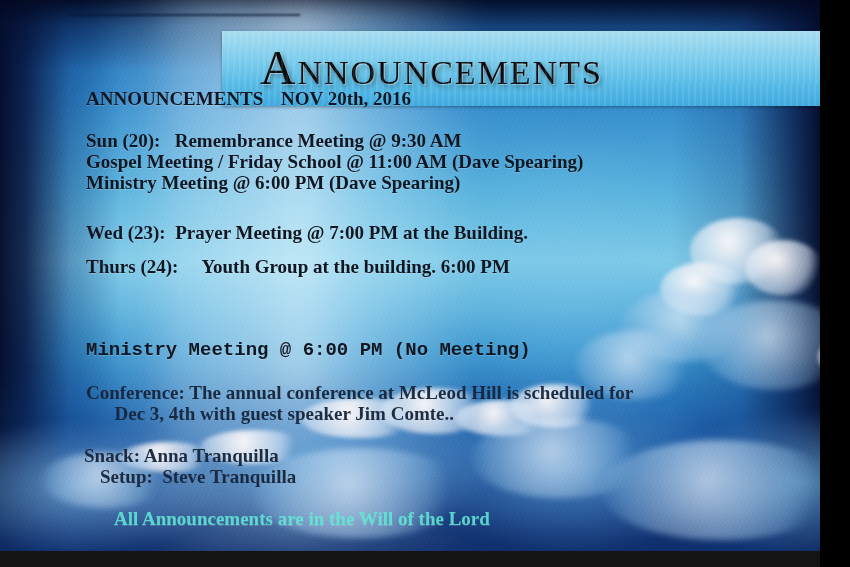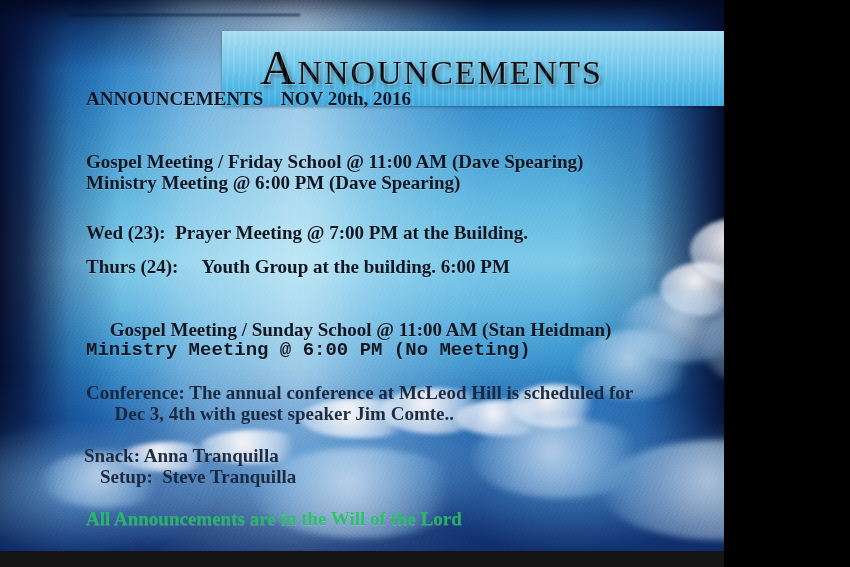--- a/index.html
+++ b/index.html
@@ -1,17 +1,17 @@
 <!DOCTYPE html>
 <html><head>
 <meta charset="utf-8">
 <style>
   html,body{margin:0;padding:0;background:#000;}
   .stage{
-    position:relative;width:724px;height:567px;overflow:hidden;
+    position:relative;width:820px;height:567px;overflow:hidden;
     font-family:"Liberation Serif","DejaVu Serif",serif;
     background:#0b1a3f;
   }
 
   
   .sky{
     position:absolute;inset:0;
     background:
       
       linear-gradient(to bottom, rgba(2,8,32,.92) 0px, rgba(4,14,48,.45) 26px, rgba(10,40,95,0) 70px),
@@ -99,21 +99,21 @@
     color:#0c1324;
   }
   .line{
     position:absolute;white-space:pre;
     font-family:"Liberation Serif","DejaVu Serif",serif;
     font-weight:bold;font-size:19px;line-height:21px;
     color:#101722;
     text-shadow:0 1px 0 rgba(255,255,255,.18);
   }
   .dim{color:#16243a;text-shadow:none;opacity:.95;}
-  .dimmer{color:#22c55e;opacity:.88;}
+  .dimmer{color:#5eead4;opacity:.88;margin-left:28px;}
 
   
   .letterbox{position:absolute;left:0;bottom:0;width:850px;height:16px;background:#141414;}
   .topstreak{position:absolute;left:70px;top:14px;width:230px;height:2px;background:rgba(8,20,50,.75);filter:blur(1px);}
 </style>
 </head>
 <body>
 
 <div class="stage">
 
@@ -149,28 +149,28 @@
   <div class="topstreak"></div>
 
   <div class="banner">
     <div class="banner-title">Announcements</div>
   </div>
 
   <div class="content">
     <div class="line" style="left:86px;top:88px;">ANNOUNCEMENTS</div>
     <div class="line" style="left:281px;top:88px;">NOV 20th, 2016</div>
 
+    <div class="line" style="left:86px;top:130px;">Sun (20):   Remembrance Meeting @ 9:30 AM</div>
     <div class="line" style="left:86px;top:151px;">Gospel Meeting / Friday School @ 11:00 AM (Dave Spearing)</div>
     <div class="line" style="left:86px;top:172px;">Ministry Meeting @ 6:00 PM (Dave Spearing)</div>
 
     <div class="line" style="left:86px;top:214px;margin-top:8px;">Wed (23):  Prayer Meeting @ 7:00 PM at the Building.</div>
 
     <div class="line" style="left:86px;top:256px;">Thurs (24):     Youth Group at the building. 6:00 PM</div>
 
-    <div class="line" style="left:86px;top:319px;">     Gospel Meeting / Sunday School @ 11:00 AM (Stan Heidman)</div>
     <div class="line" style="left:86px;top:340px;font-family:Liberation Mono, monospace;">Ministry Meeting @ 6:00 PM (No Meeting)</div>
 
     <div class="line dim" style="left:86px;top:382px;">Conference: The annual conference at McLeod Hill is scheduled for</div>
     <div class="line dim" style="left:86px;top:403px;">      Dec 3, 4th with guest speaker Jim Comte..</div>
 
     <div class="line dim" style="left:84px;top:445px;">Snack: Anna Tranquilla</div>
     <div class="line dim" style="left:100px;top:466px;">Setup:  Steve Tranquilla</div>
 
     <div class="line dimmer" style="left:86px;top:508px;">All Announcements are in the Will of the Lord</div>
   </div>

